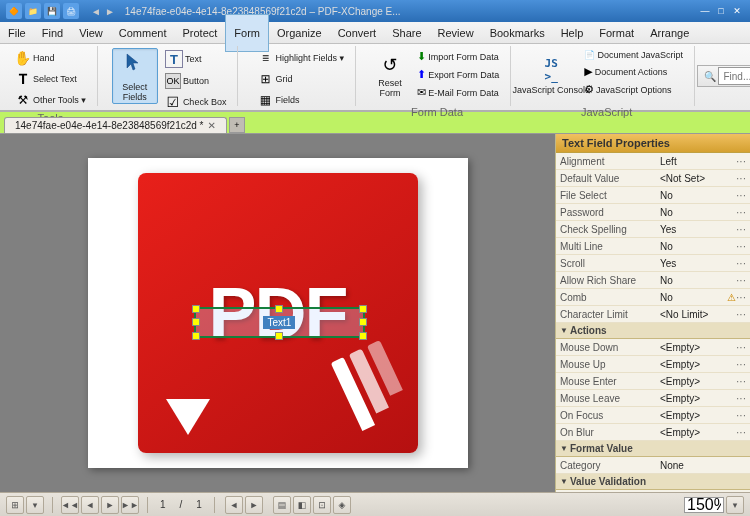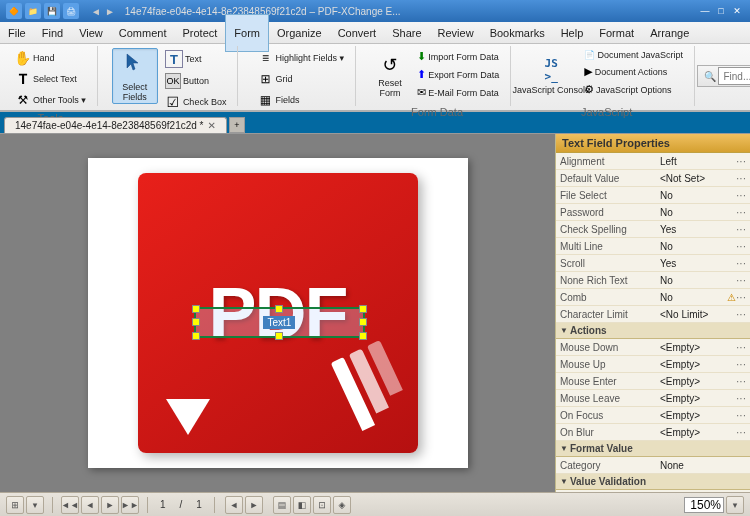--- a/index.html
+++ b/index.html
@@ -31,21 +31,21 @@
 
     .ribbon-col { display: flex; flex-direction: column; gap: 1px; }
 
     
     .large-btn { width: 44px; height: 56px; display: flex; flex-direction: column; align-items: center; justify-content: center; cursor: pointer; border: 1px solid transparent; border-radius: 2px; gap: 2px; }
     .large-btn.active { background: #c5dff5; border-color: #5a9fd4; box-shadow: inset 0 1px 2px rgba(0,0,0,0.1); }
     .large-btn-icon { font-size: 22px; }
     .large-btn-label { font-size: 9px; color: #222; text-align: center; white-space: nowrap; }
 
     
-    .tab-bar { background: #0369a1; height: 22px; display: flex; align-items: flex-end; padding-left: 4px; border-bottom: 1px solid #999; }
+    .tab-bar { background: #bef264; height: 22px; display: flex; align-items: flex-end; padding-left: 4px; border-bottom: 1px solid #999; }
     .doc-tab { background: #f0ede8; border: 1px solid #999; border-bottom: none; padding: 2px 10px; font-size: 10px; color: #222; cursor: pointer; display: flex; align-items: center; gap: 4px; border-radius: 3px 3px 0 0; }
     .doc-tab-close { font-size: 10px; color: #666; cursor: pointer; }
 
     
     .main-area { display: flex; height: calc(516px - 22px - 22px - 68px - 22px - 24px); background: #808080; }
 
     
     .canvas-area { flex: 1; overflow: hidden; position: relative; background: #808080; display: flex; align-items: center; justify-content: center; }
     .pdf-canvas { background: white; width: 380px; height: 310px; position: relative; box-shadow: 2px 2px 8px rgba(0,0,0,0.4); display: flex; align-items: center; justify-content: center; overflow: hidden; }
 
@@ -76,21 +76,21 @@
     .props-section-arrow { font-size: 8px; }
     .props-warning { color: #cc8800; font-size: 10px; }
     .props-menu-btn { color: #666; cursor: pointer; font-size: 10px; }
 
     
     .status-bar { height: 24px; background: linear-gradient(to bottom, #e8e4dc, #d8d4cc); border-top: 1px solid #b0a898; display: flex; align-items: center; padding: 0 6px; gap: 6px; }
     .status-nav { display: flex; align-items: center; gap: 2px; }
     .status-btn { width: 18px; height: 18px; background: linear-gradient(to bottom, #f0ece4, #dcd8d0); border: 1px solid #b0a898; border-radius: 2px; display: flex; align-items: center; justify-content: center; font-size: 9px; cursor: pointer; color: #555; }
     .status-page { font-size: 10px; color: #333; padding: 0 4px; }
     .status-zoom { display: flex; align-items: center; gap: 2px; margin-left: auto; }
-    .zoom-input { width: 40px; height: 16px; border: 1px solid #999; background: white; font-size: 12px; text-align: right; padding: 0 2px; }
+    .zoom-input { width: 40px; height: 16px; border: 1px solid #999; background: white; font-size: 16px; text-align: center; padding: 0 2px; }
 
     
     .props-panel::-webkit-scrollbar { width: 8px; }
     .props-panel::-webkit-scrollbar-track { background: #e8e0c8; }
     .props-panel::-webkit-scrollbar-thumb { background: #c0b080; border-radius: 4px; }
     .find-input { height: 18px; width: 80px; border: 1px solid #999; padding: 0 4px; font-size: 10px; }
 
     .ribbon-right { margin-left: auto; display: flex; align-items: center; padding-right: 4px; gap: 2px; }
     .find-btn { height: 22px; padding: 0 6px; background: linear-gradient(to bottom, #f5f5f5, #e5e5e5); border: 1px solid #b0b0b0; font-size: 10px; cursor: pointer; display: flex; align-items: center; gap: 2px; }
 
@@ -347,21 +347,21 @@
       <span class="props-key">Multi Line</span>
       <span class="props-val">No</span>
       <span class="props-menu-btn">···</span>
     </div>
     <div class="props-row">
       <span class="props-key">Scroll</span>
       <span class="props-val">Yes</span>
       <span class="props-menu-btn">···</span>
     </div>
     <div class="props-row">
-      <span class="props-key">None Rich Text</span>
+      <span class="props-key">Allow Rich Share</span>
       <span class="props-val">No</span>
       <span class="props-menu-btn">···</span>
     </div>
     <div class="props-row">
       <span class="props-key">Comb</span>
       <span class="props-val">No</span>
       <span class="props-warning">⚠</span>
       <span class="props-menu-btn">···</span>
     </div>
     <div class="props-row">

